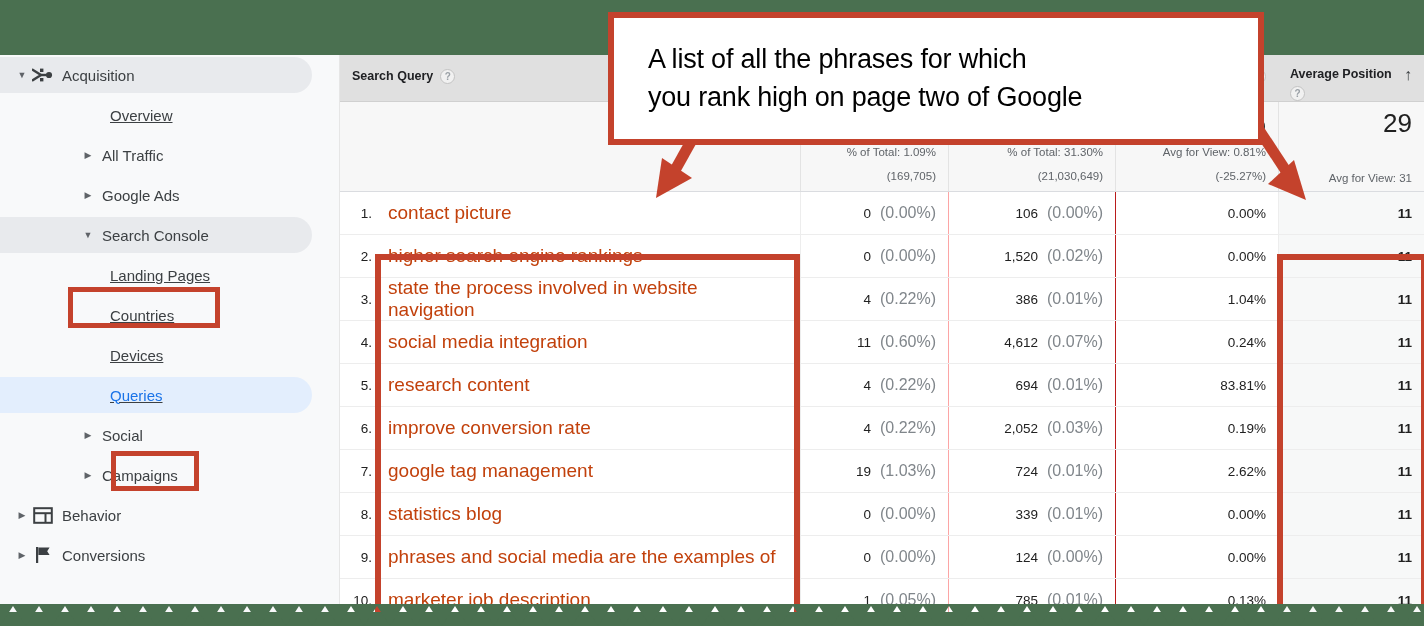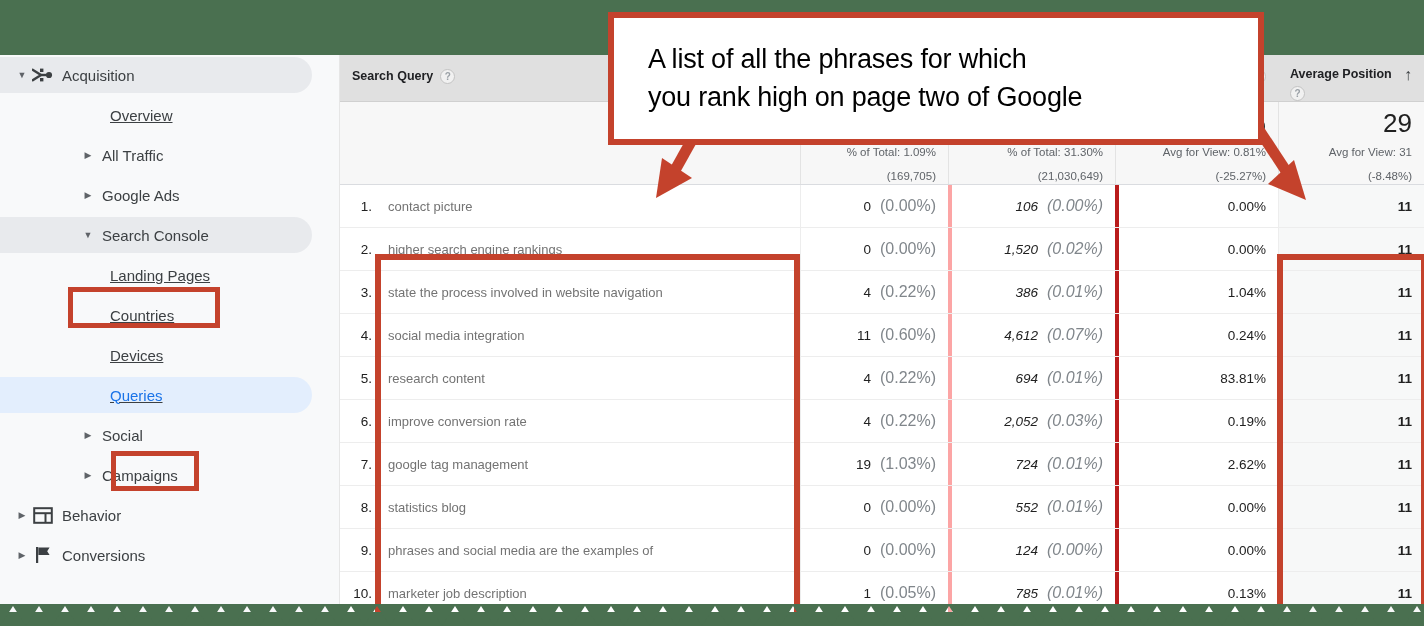--- a/index.html
+++ b/index.html
@@ -132,24 +132,24 @@
   .tbody { flex: 1 1 auto; }
   .trow {
     display: flex;
     height: 43px;
     border-bottom: 1px solid #ededed;
     align-items: center;
   }
   .cell { padding: 0 12px; display: flex; align-items: center; height: 100%; }
   .cell.num { justify-content: flex-end; }
   .c-idx { width: 36px; flex: 0 0 36px; justify-content: flex-end; padding: 0 4px 0 0; color: #212121; font-size: 13.5px; }
-  .c-q   { flex: 1 1 auto; color: #737373; font-size: 13px; }
+  .c-q   { flex: 1 1 auto; color: #c2410c; font-size: 19px; }
   .c-clicks { width: 148px; flex: 0 0 148px; border-left: 1px solid #ededed; }
-  .c-impr   { width: 167px; flex: 0 0 167px; border-left: 4px solid #fca5a5; font-style: italic; }
-  .c-ctr    { width: 163px; flex: 0 0 163px; border-left: 4px solid #b91c1c; }
+  .c-impr   { width: 167px; flex: 0 0 167px; border-left: 1px solid #fca5a5; }
+  .c-ctr    { width: 163px; flex: 0 0 163px; border-left: 1px solid #b91c1c; }
   .c-pos    { width: 146px; flex: 0 0 146px; border-left: 1px solid #ededed; background: #f7f8f8; font-weight: bold; }
   .mainval { font-size: 13.5px; color: #212121; }
   .pctval  { font-size: 16px; color: #80868b; margin-left: 9px; min-width: 52px; text-align: right; }
 
   
   .redbox {
     position: absolute;
     border: 5px solid #c4422c;
     pointer-events: none;
     z-index: 30;
@@ -327,21 +327,21 @@
         <div class="sumcell" style="width:167px;flex:0 0 167px;">
           <span class="sum-big">6,582,585</span>
           <span class="sum-sub">% of Total: 31.30%</span>
           <span class="sum-sub">(21,030,649)</span>
         </div>
         <div class="sumcell" style="width:163px;flex:0 0 163px;">
           <span class="sum-big">0.69%</span>
           <span class="sum-sub">Avg for View: 0.81%</span>
           <span class="sum-sub">(-25.27%)</span>
         </div>
-        <div class="sumcell" style="width:146px;flex:0 0 146px;">
+        <div class="sumcell" style="width:146px;flex:0 0 146px;gap:26px;">
           <span class="sum-big">29</span>
           <span class="sum-sub">Avg for View: 31</span>
           <span class="sum-sub">(-8.48%)</span>
         </div>
       </div>
 
       <div class="tbody" id="tbody">
           <div class="trow">
             <div class="cell c-idx">1.</div>
             <div class="cell c-q">contact picture</div>
@@ -469,21 +469,21 @@
             </div>
           </div>
           <div class="trow">
             <div class="cell c-idx">8.</div>
             <div class="cell c-q">statistics blog</div>
             <div class="cell num c-clicks">
               <span class="mainval">0</span>
               <span class="pctval">(0.00%)</span>
             </div>
             <div class="cell num c-impr">
-              <span class="mainval">552</span>
+              <span class="mainval">339</span>
               <span class="pctval">(0.01%)</span>
             </div>
             <div class="cell num c-ctr">
               <span class="mainval">0.00%</span>
             </div>
             <div class="cell num c-pos">
               <span class="mainval" style="font-weight:bold">11</span>
             </div>
           </div>
           <div class="trow">

